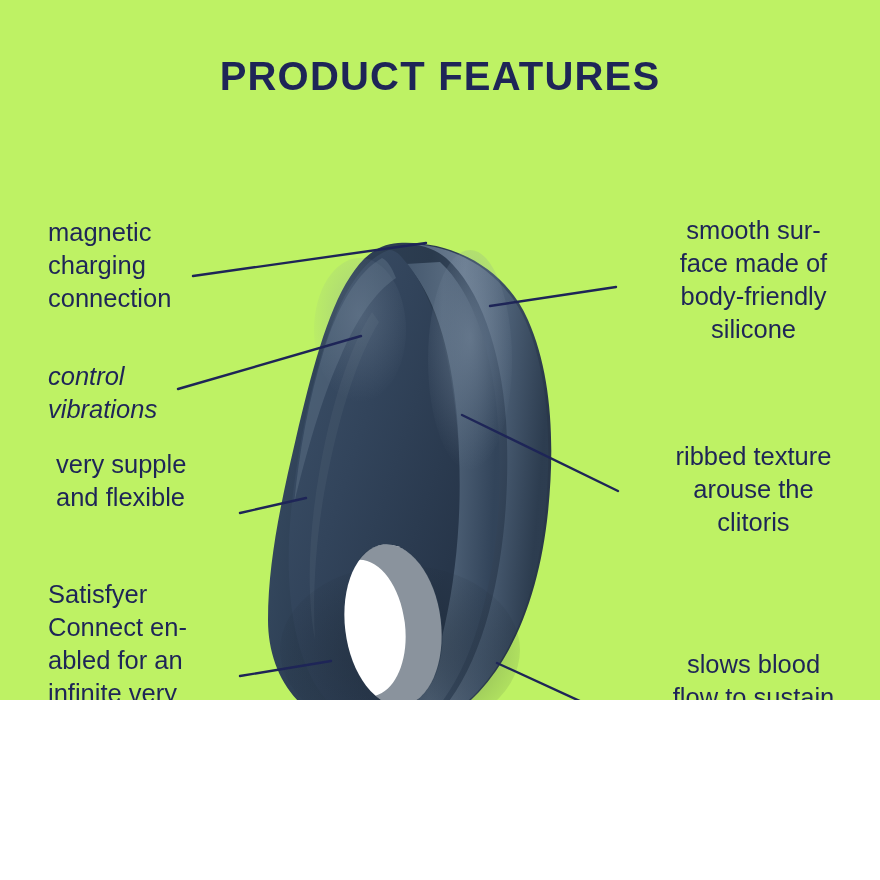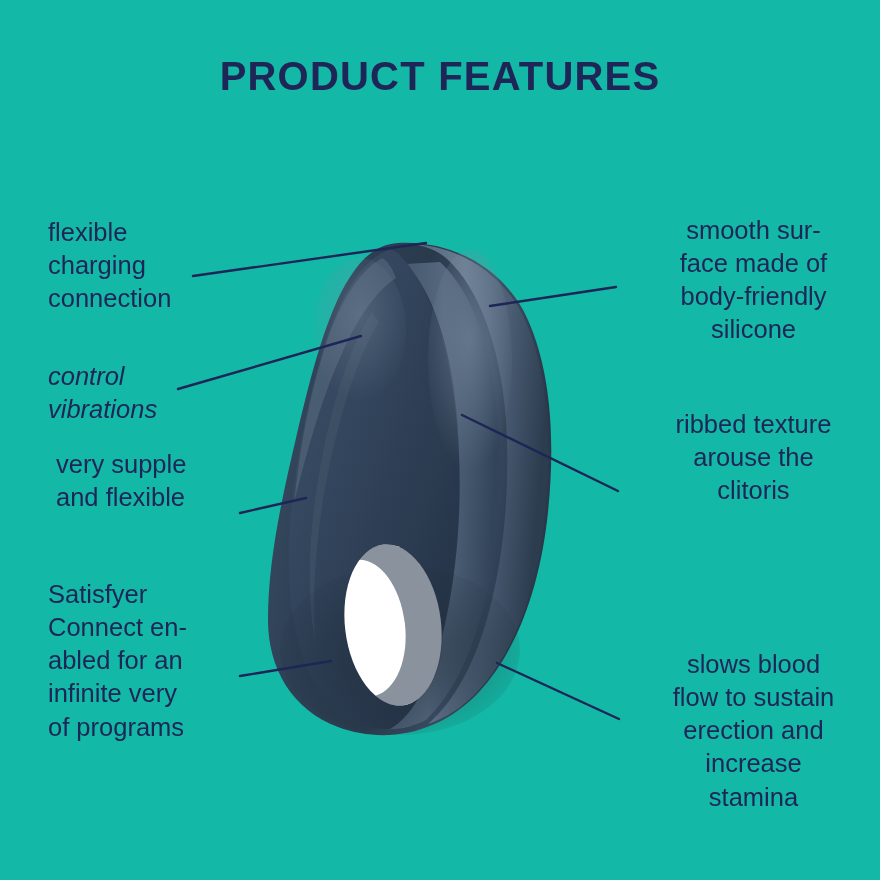--- a/index.html
+++ b/index.html
@@ -6,22 +6,22 @@
     margin: 0;
     padding: 0;
     background: #ffffff;
   }
   body {
     font-family: "Liberation Sans", sans-serif;
   }
   #infographic {
     position: relative;
     width: 880px;
-    height: 880px;
-    background: #14b8a6;
+    height: 700px;
+    background: #bef264;
     overflow: hidden;
   }
   #page-title {
     position: absolute;
     top: 54px;
     left: 0;
     width: 880px;
     text-align: center;
     font-size: 40px;
     font-weight: bold;
@@ -39,21 +39,21 @@
   }
   .label-left  { left: 48px;  width: 225px; text-align: left; }
   .label-right { left: 636px; width: 235px; text-align: center; }
 
   #lbl-magnetic { top: 216px; }
   #lbl-control  { top: 360px; font-style: italic; }
   #lbl-supple   { top: 448px; margin-left: 8px; }
   #lbl-connect  { top: 578px; }
 
   #lbl-smooth   { top: 214px; }
-  #lbl-ribbed   { top: 408px; }
+  #lbl-ribbed   { top: 440px; }
   #lbl-slows    { top: 648px; }
 
   #product-svg, #leader-svg {
     position: absolute;
     top: 0; left: 0;
     width: 880px;
     height: 880px;
   }
   #leader-svg { pointer-events: none; }
 </style>
@@ -172,21 +172,21 @@
       <line x1="193" y1="276" x2="426" y2="243"></line>
       <line x1="178" y1="389" x2="361" y2="336"></line>
       <line x1="240" y1="513" x2="306" y2="498"></line>
       <line x1="240" y1="676" x2="331" y2="661"></line>
       <line x1="490" y1="306" x2="616" y2="287"></line>
       <line x1="462" y1="415" x2="618" y2="491"></line>
       <line x1="497" y1="663" x2="619" y2="719"></line>
     </g>
   </svg>
 
-  <div class="label label-left" id="lbl-magnetic">flexible
+  <div class="label label-left" id="lbl-magnetic">magnetic
 charging
 connection</div>
   <div class="label label-left" id="lbl-control">control
 vibrations</div>
   <div class="label label-left" id="lbl-supple">very supple
 and flexible</div>
   <div class="label label-left" id="lbl-connect">Satisfyer
 Connect en-
 abled for an
 infinite very

